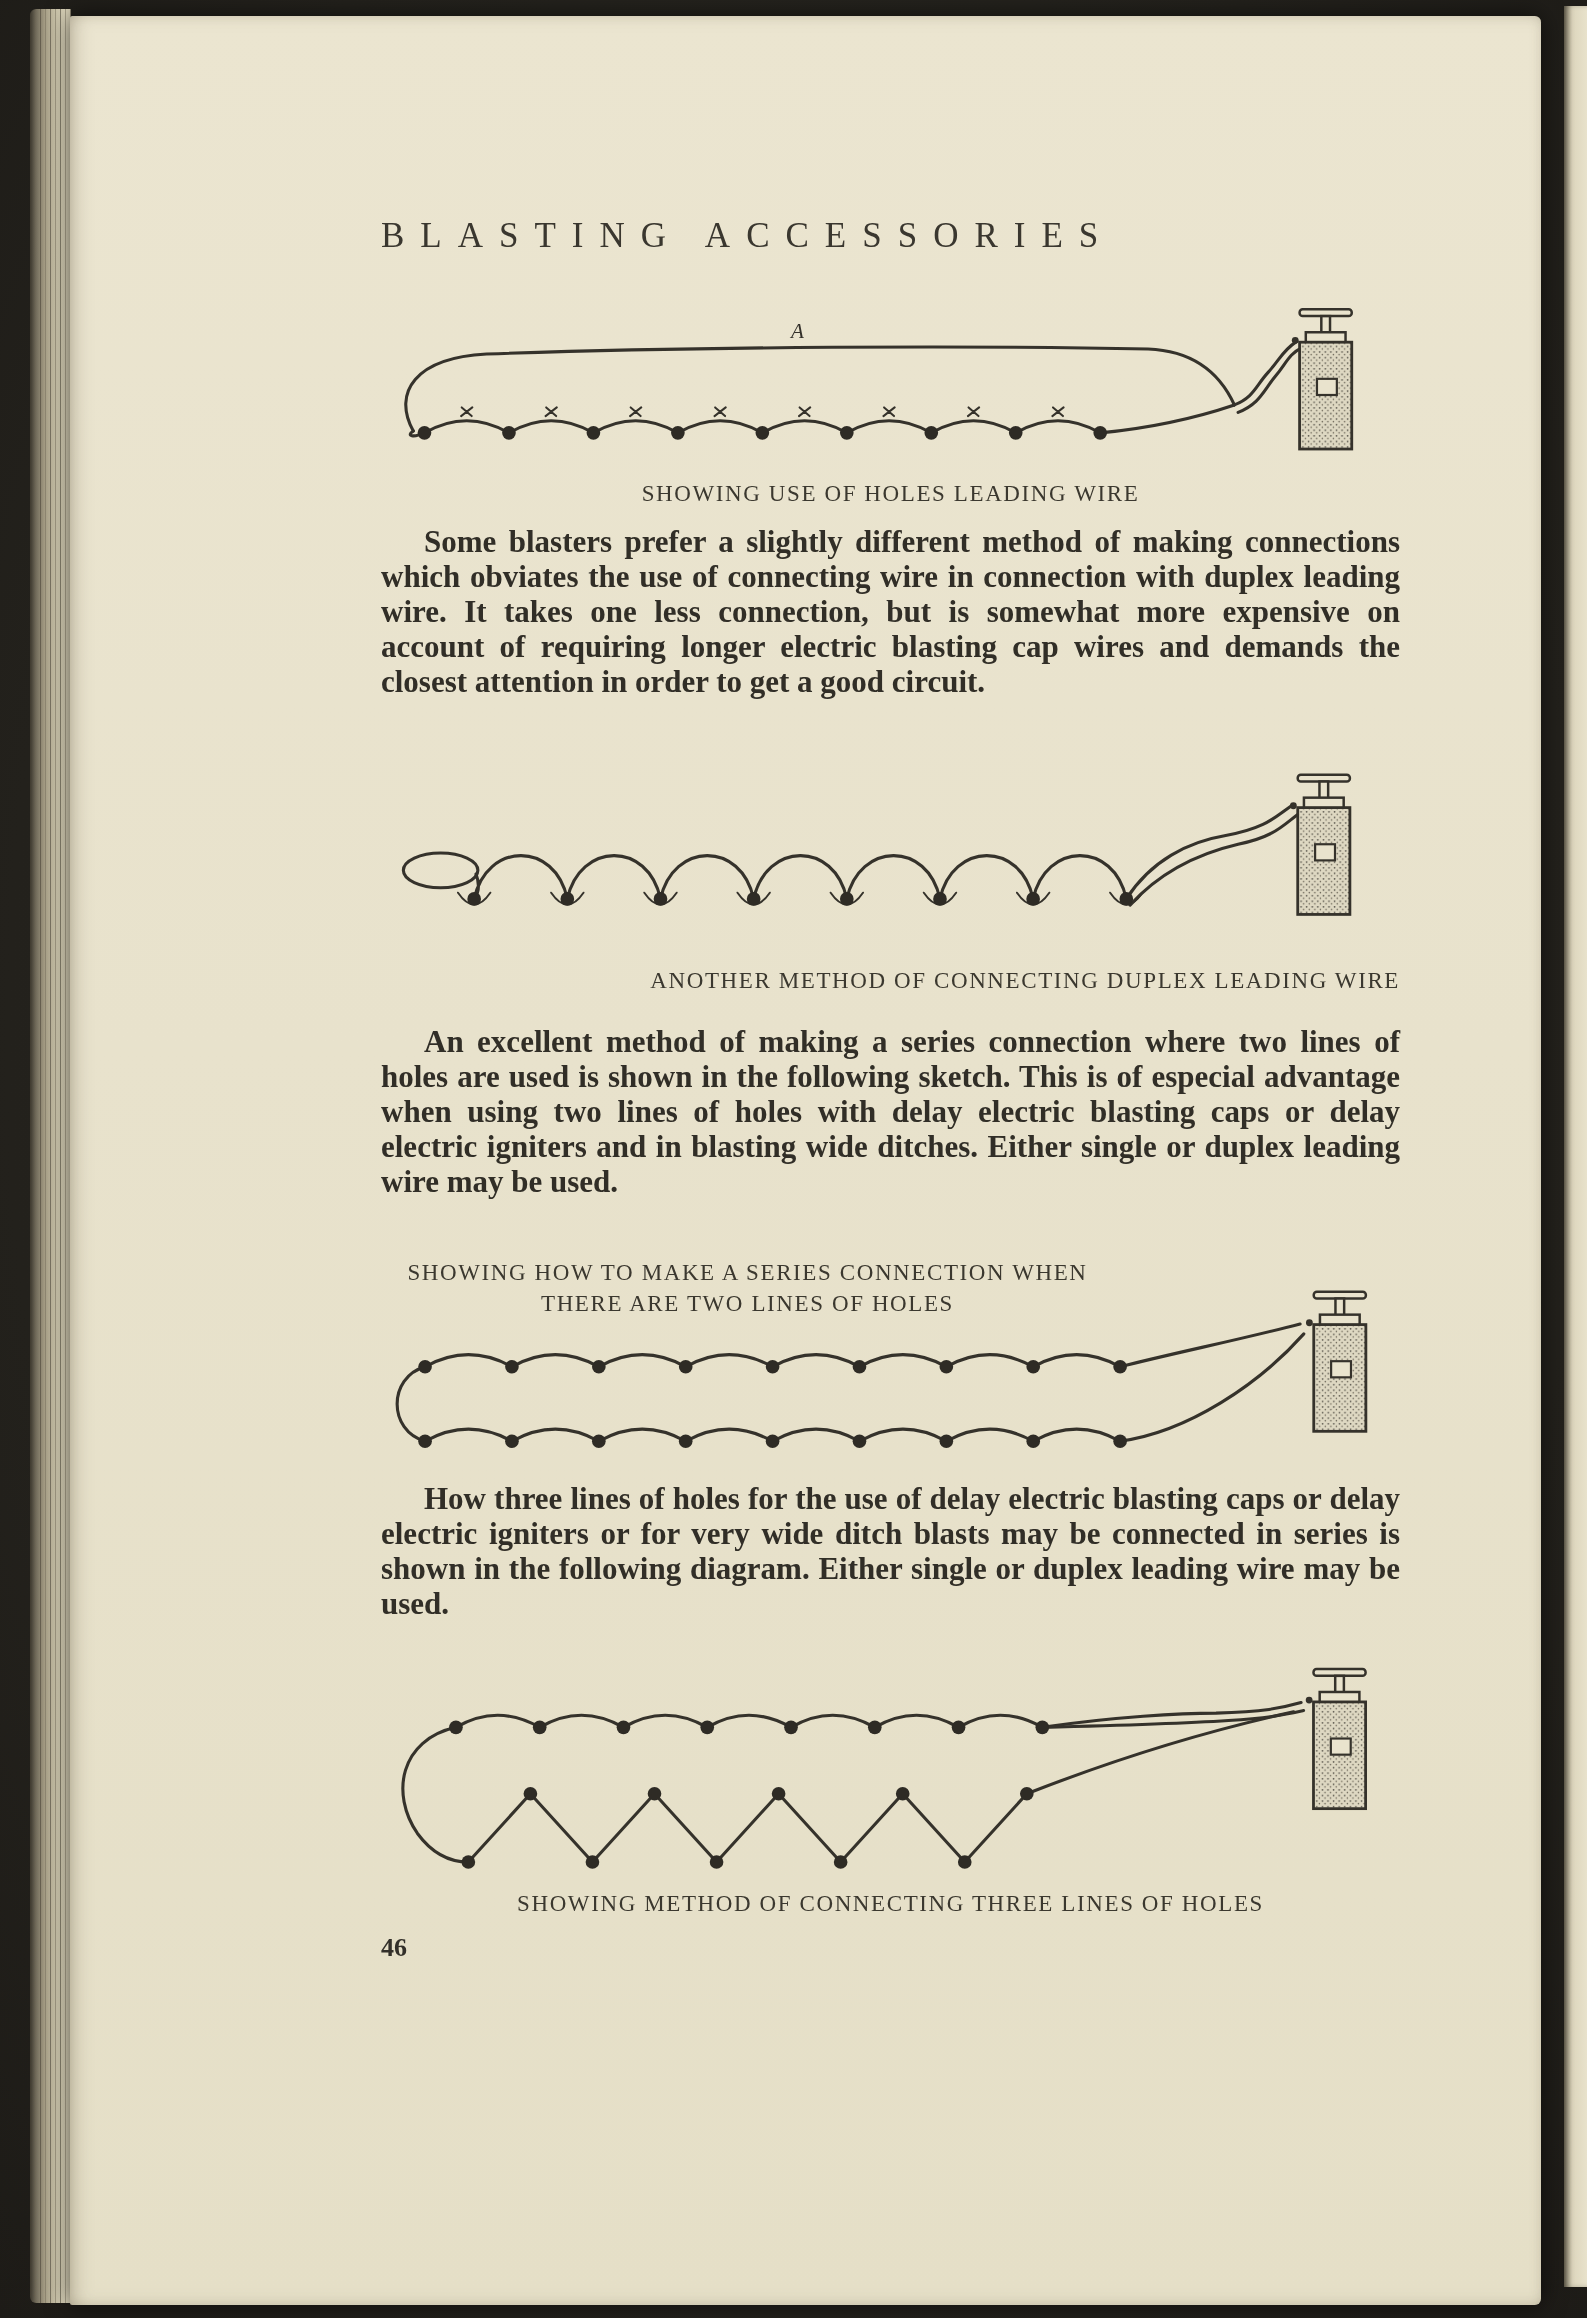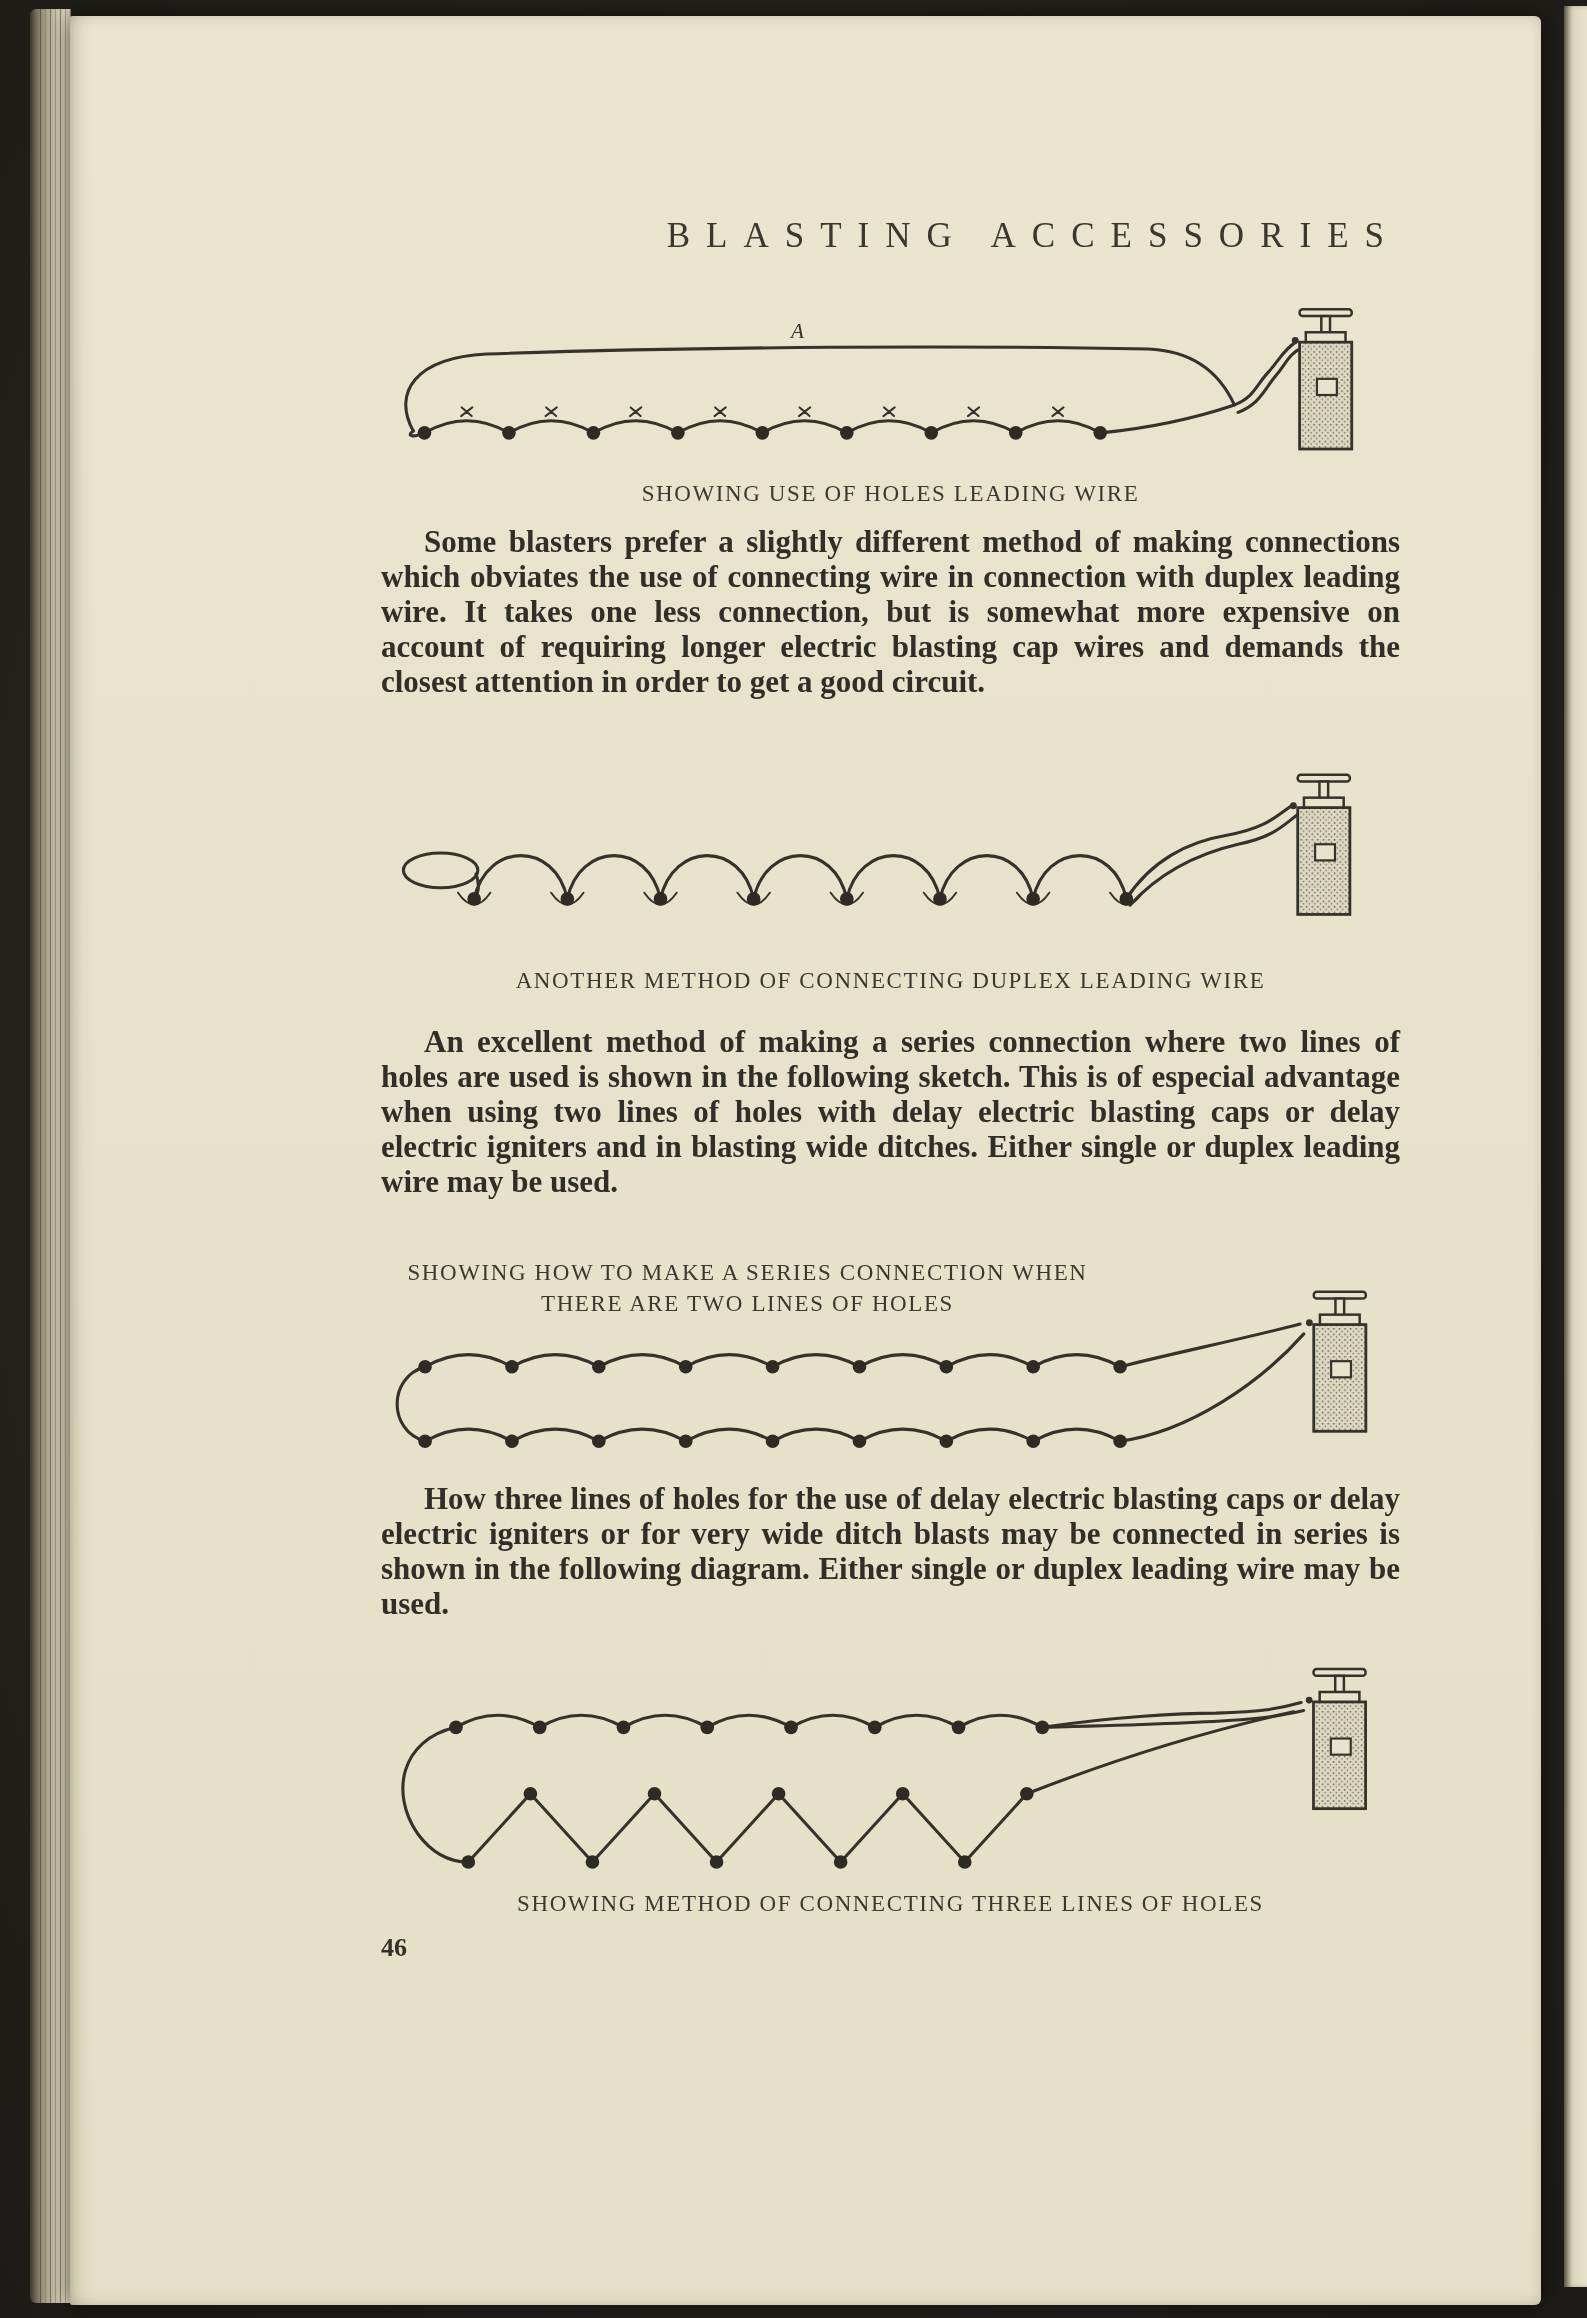--- a/index.html
+++ b/index.html
@@ -38,40 +38,40 @@
   .next-page {
     position:absolute; left:1564px; top:6.2px; width:23.6px; height:2281px;
     background: linear-gradient(90deg,#b9b299 0%, #ddd6bd 35%, #e9e3cd 100%);
     box-shadow: inset 6.2px 0 7.5px -3.7px rgba(30,26,18,.8);
   }
 
   .content { position:absolute; left:311px; top:0; width:1019px; }
 
   .title {
     position:absolute; top:200px; left:0; width:100%;
-    text-align:right;
+    text-align:left;
     font-size:35px; font-weight:normal;
     letter-spacing:16px;
     color:#3a372f;
   }
 
   figure { position:absolute; left:0; width:1031px; }
   .fig1 { top:277px;  height:199px; }
   .fig2 { top:751px; height:193px; }
   .fig3 { top:1267px; height:211px; left:-6.2px; }
   .fig4 { top:1640px; height:242px; }
 
   .caption {
     position:absolute; left:0; width:1019px;
     text-align:center;
     font-size:23px; letter-spacing:1.6px;
     color:#3b382f;
   }
   .cap1 { top:465px; }
-  .cap2 { top:952px; }
+  .cap2 { top:952px;text-align:right; }
   .cap3 { top:1241px; width:733px; line-height:31px; }
   .cap4 { top:1875px; }
 
   .para {
     position:absolute; left:0; width:1019px;
     font-size:31px; line-height:35px;
     text-align:justify;
     text-indent:43px;
     color:#312e27;
     font-weight:bold;

